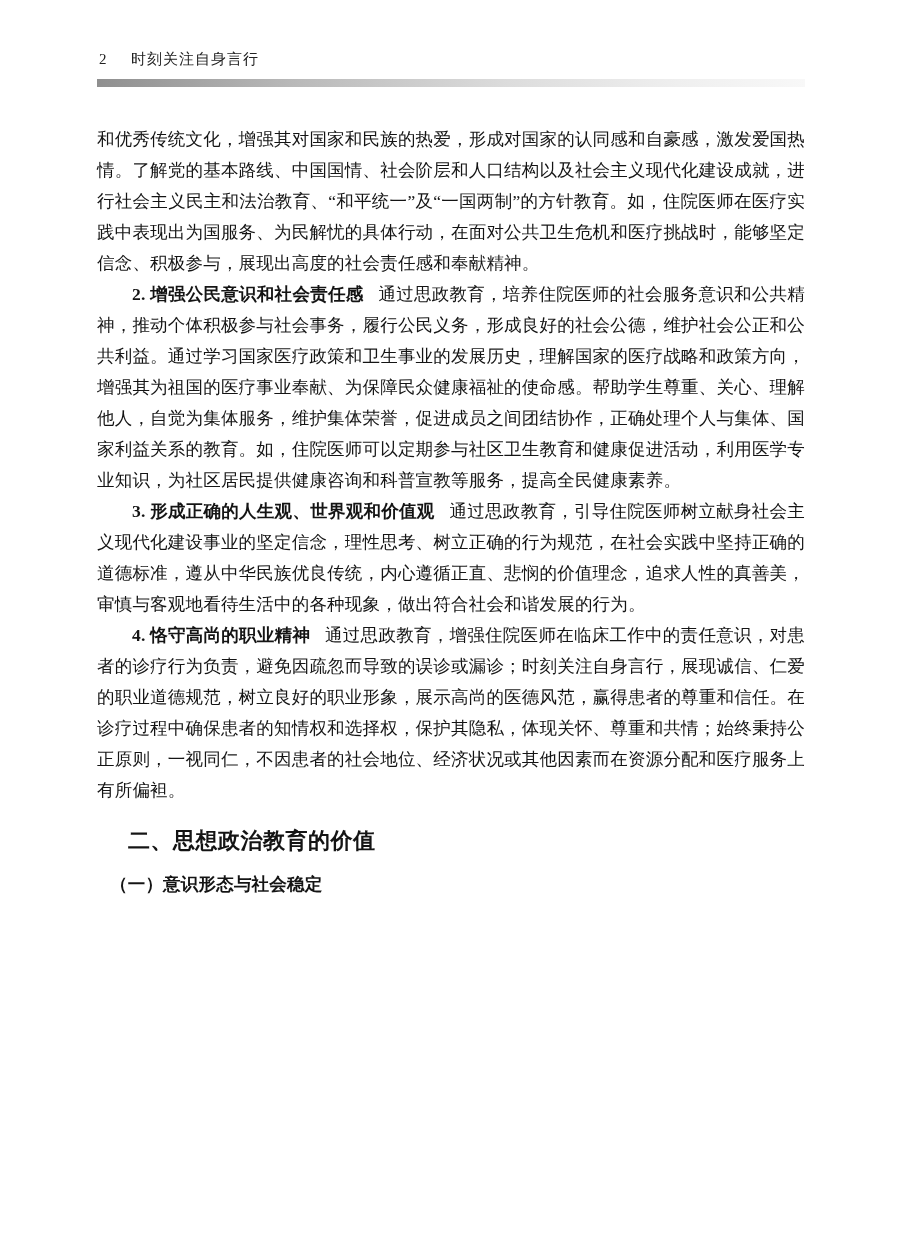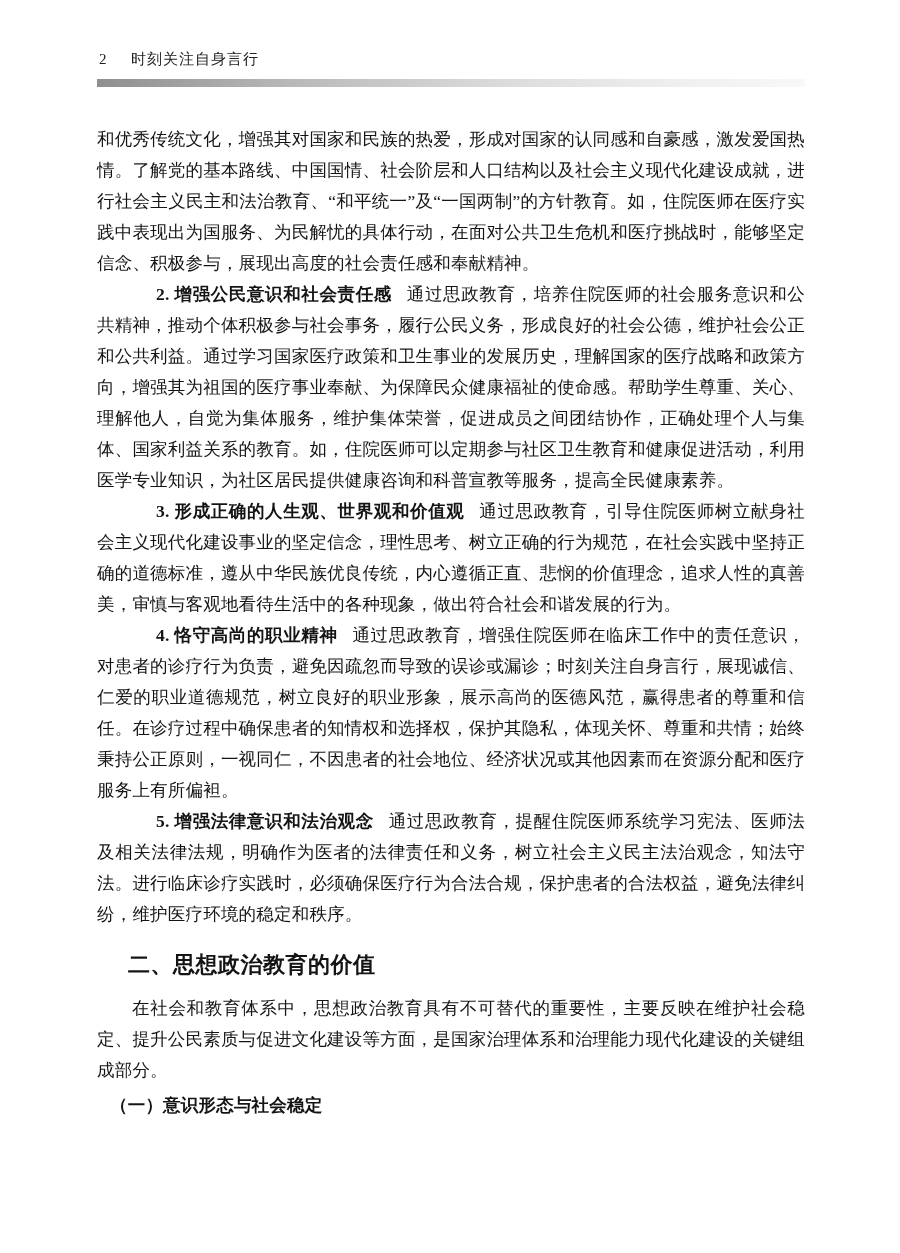--- a/index.html
+++ b/index.html
@@ -31,21 +31,21 @@
   }
   .content {
     margin-top: 37px;
     font-size: 17.5px;
     line-height: 31px;
     text-align: justify;
     letter-spacing: 0.2px;
   }
   .para { text-indent: 2em; }
   .para.no-indent { text-indent: 0; }
-  .item-label { font-weight: bold; margin-right: 0.85em; margin-left: 24px; }
+  .item-label { font-weight: bold; margin-right: 0.85em; }
   .section-heading {
     font-size: 22px;
     font-weight: bold;
     line-height: 30px;
     margin: 20px 0 13px 31px;
     letter-spacing: 0.5px;
   }
   .subsection-heading {
     font-size: 17.5px;
     font-weight: bold;
@@ -68,24 +68,22 @@
   <main class="content">
 
     <p class="para no-indent">和优秀传统文化，增强其对国家和民族的热爱，形成对国家的认同感和自豪感，激发爱国热情。了解党的基本路线、中国国情、社会阶层和人口结构以及社会主义现代化建设成就，进行社会主义民主和法治教育、“和平统一”及“一国两制”的方针教育。如，住院医师在医疗实践中表现出为国服务、为民解忧的具体行动，在面对公共卫生危机和医疗挑战时，能够坚定信念、积极参与，展现出高度的社会责任感和奉献精神。</p>
 
     <p class="para"><span class="item-label">2. 增强公民意识和社会责任感</span><span>通过思政教育，培养住院医师的社会服务意识和公共精神，推动个体积极参与社会事务，履行公民义务，形成良好的社会公德，维护社会公正和公共利益。通过学习国家医疗政策和卫生事业的发展历史，理解国家的医疗战略和政策方向，增强其为祖国的医疗事业奉献、为保障民众健康福祉的使命感。帮助学生尊重、关心、理解他人，自觉为集体服务，维护集体荣誉，促进成员之间团结协作，正确处理个人与集体、国家利益关系的教育。如，住院医师可以定期参与社区卫生教育和健康促进活动，利用医学专业知识，为社区居民提供健康咨询和科普宣教等服务，提高全民健康素养。</span></p>
 
     <p class="para"><span class="item-label">3. 形成正确的人生观、世界观和价值观</span><span>通过思政教育，引导住院医师树立献身社会主义现代化建设事业的坚定信念，理性思考、树立正确的行为规范，在社会实践中坚持正确的道德标准，遵从中华民族优良传统，内心遵循正直、悲悯的价值理念，追求人性的真善美，审慎与客观地看待生活中的各种现象，做出符合社会和谐发展的行为。</span></p>
 
     <p class="para"><span class="item-label">4. 恪守高尚的职业精神</span><span>通过思政教育，增强住院医师在临床工作中的责任意识，对患者的诊疗行为负责，避免因疏忽而导致的误诊或漏诊；时刻关注自身言行，展现诚信、仁爱的职业道德规范，树立良好的职业形象，展示高尚的医德风范，赢得患者的尊重和信任。在诊疗过程中确保患者的知情权和选择权，保护其隐私，体现关怀、尊重和共情；始终秉持公正原则，一视同仁，不因患者的社会地位、经济状况或其他因素而在资源分配和医疗服务上有所偏袒。</span></p>
 
-    <p class="para"><span class="item-label">5. 增强法律意识和法治观念</span><span>通过思政教育，提醒住院医师系统学习宪法、医师法及相关法律法规，明确作为医者的法律责任和义务，树立社会主义民主法治观念，知法守法。进行临床诊疗实践时，必须确保医疗行为合法合规，保护患者的合法权益，避免法律纠纷，维护医疗环境的稳定和秩序。</span></p>
 
     <h2 class="section-heading">二、思想政治教育的价值</h2>
 
-    <p class="para">在社会和教育体系中，思想政治教育具有不可替代的重要性，主要反映在维护社会稳定、提升公民素质与促进文化建设等方面，是国家治理体系和治理能力现代化建设的关键组成部分。</p>
 
     <h3 class="subsection-heading">（一）意识形态与社会稳定</h3>
 
 
   </main>
 
 </div>
 
 </body></html>

